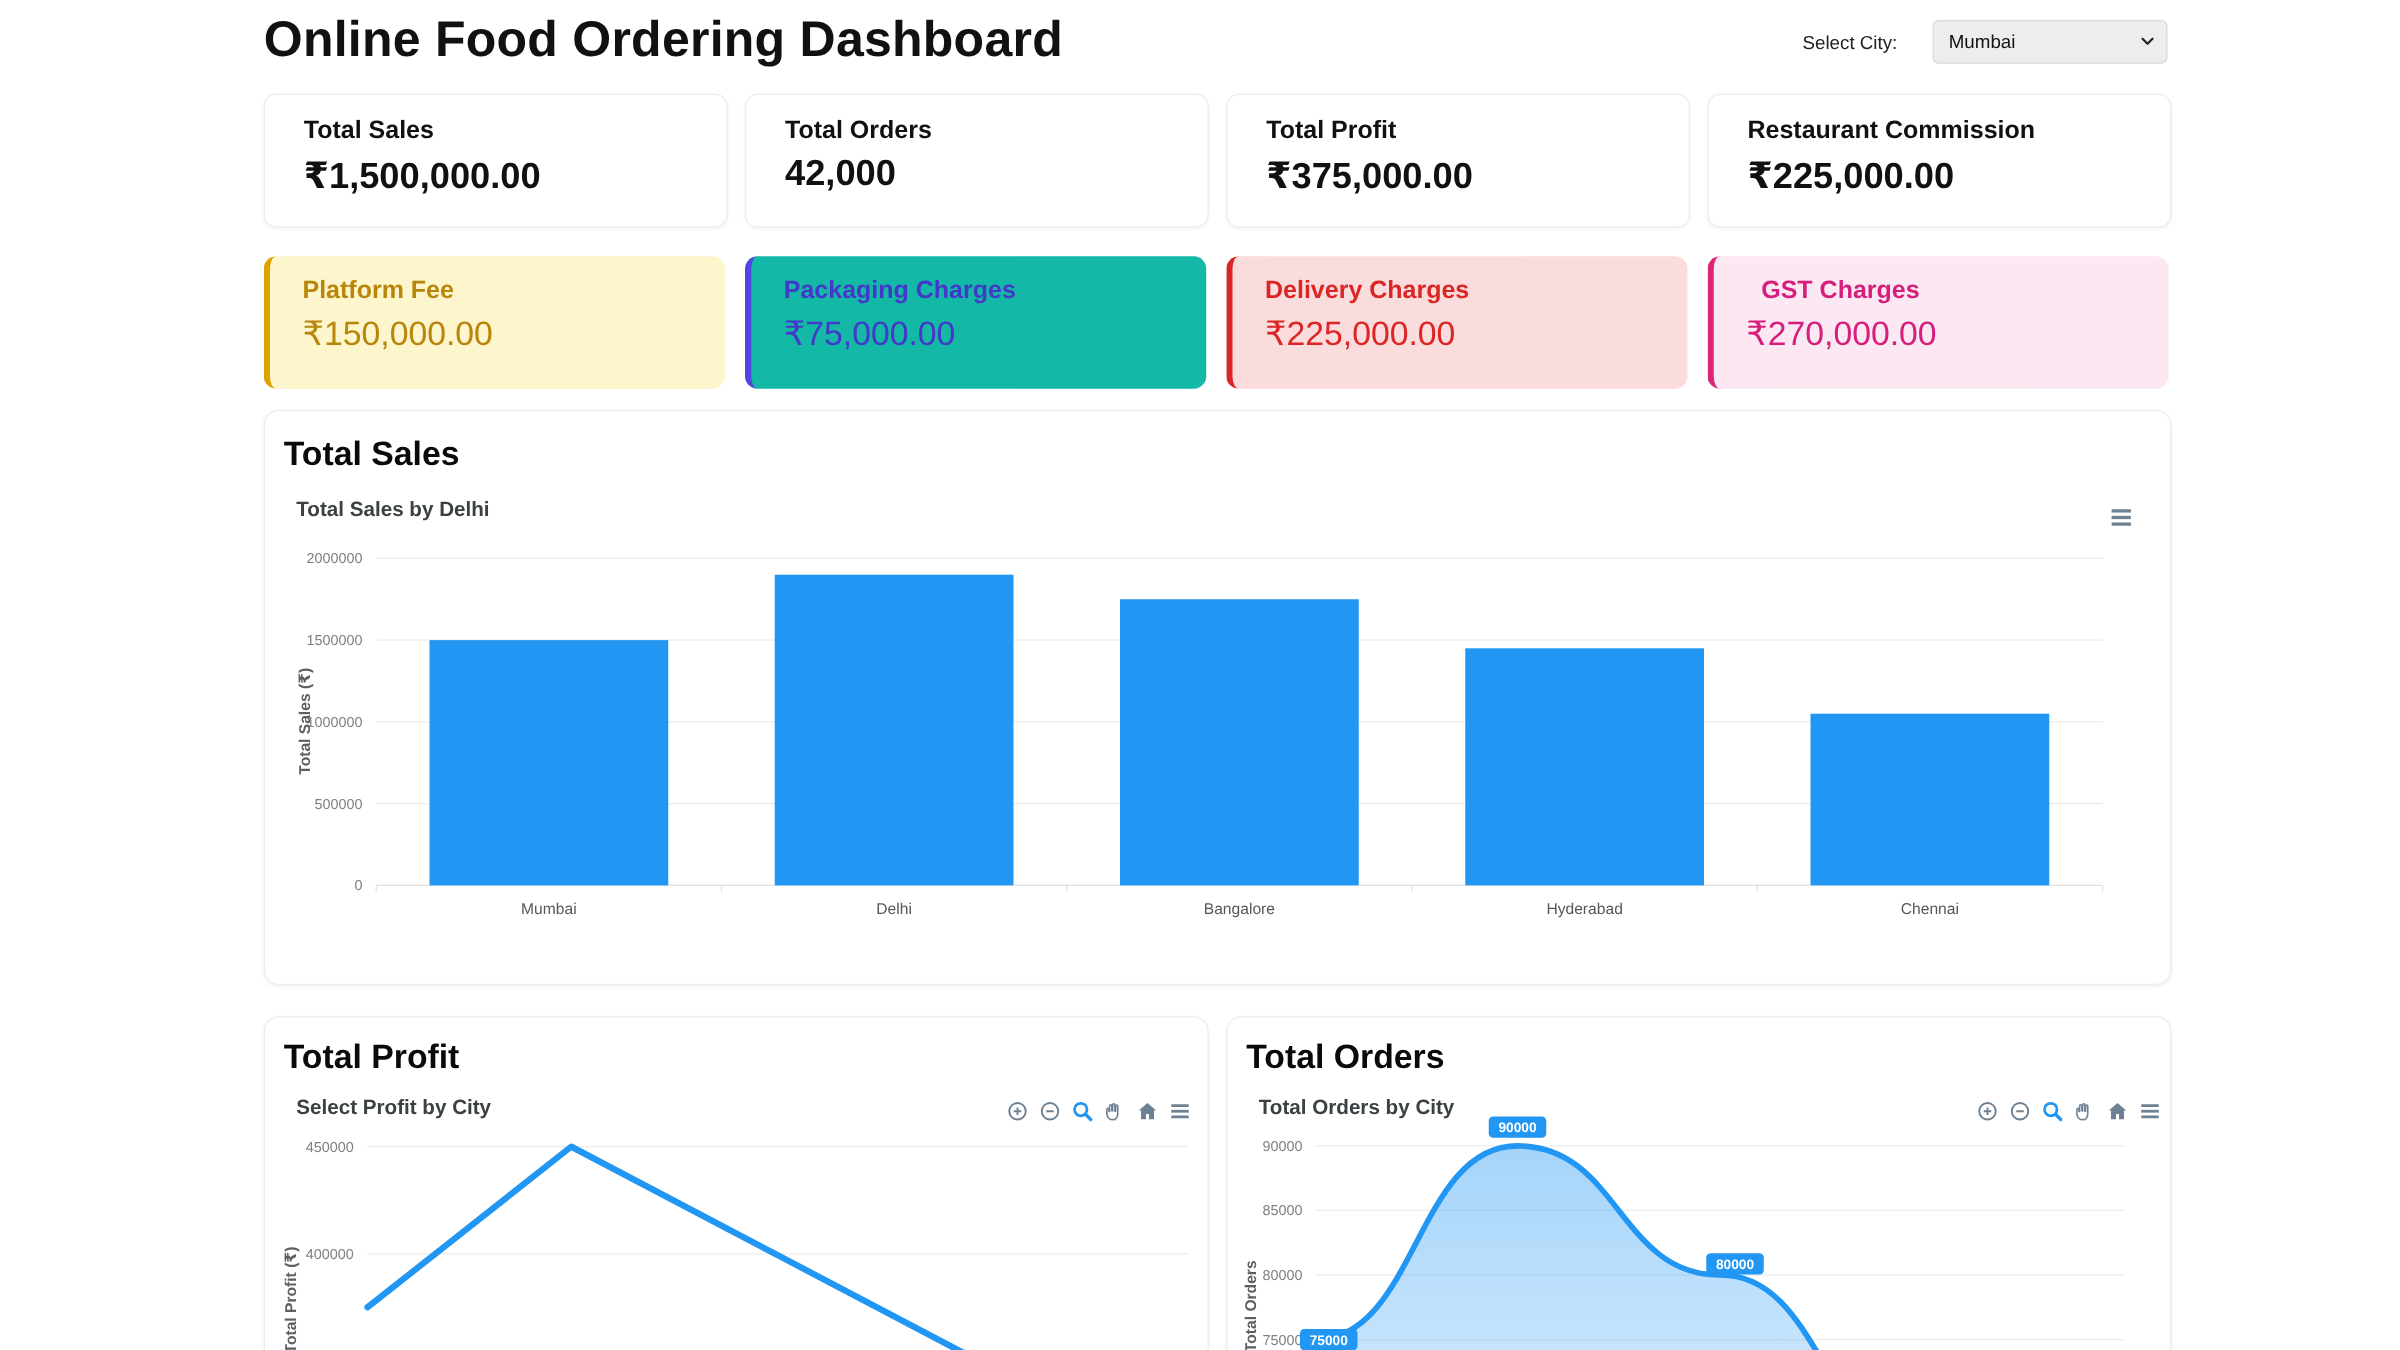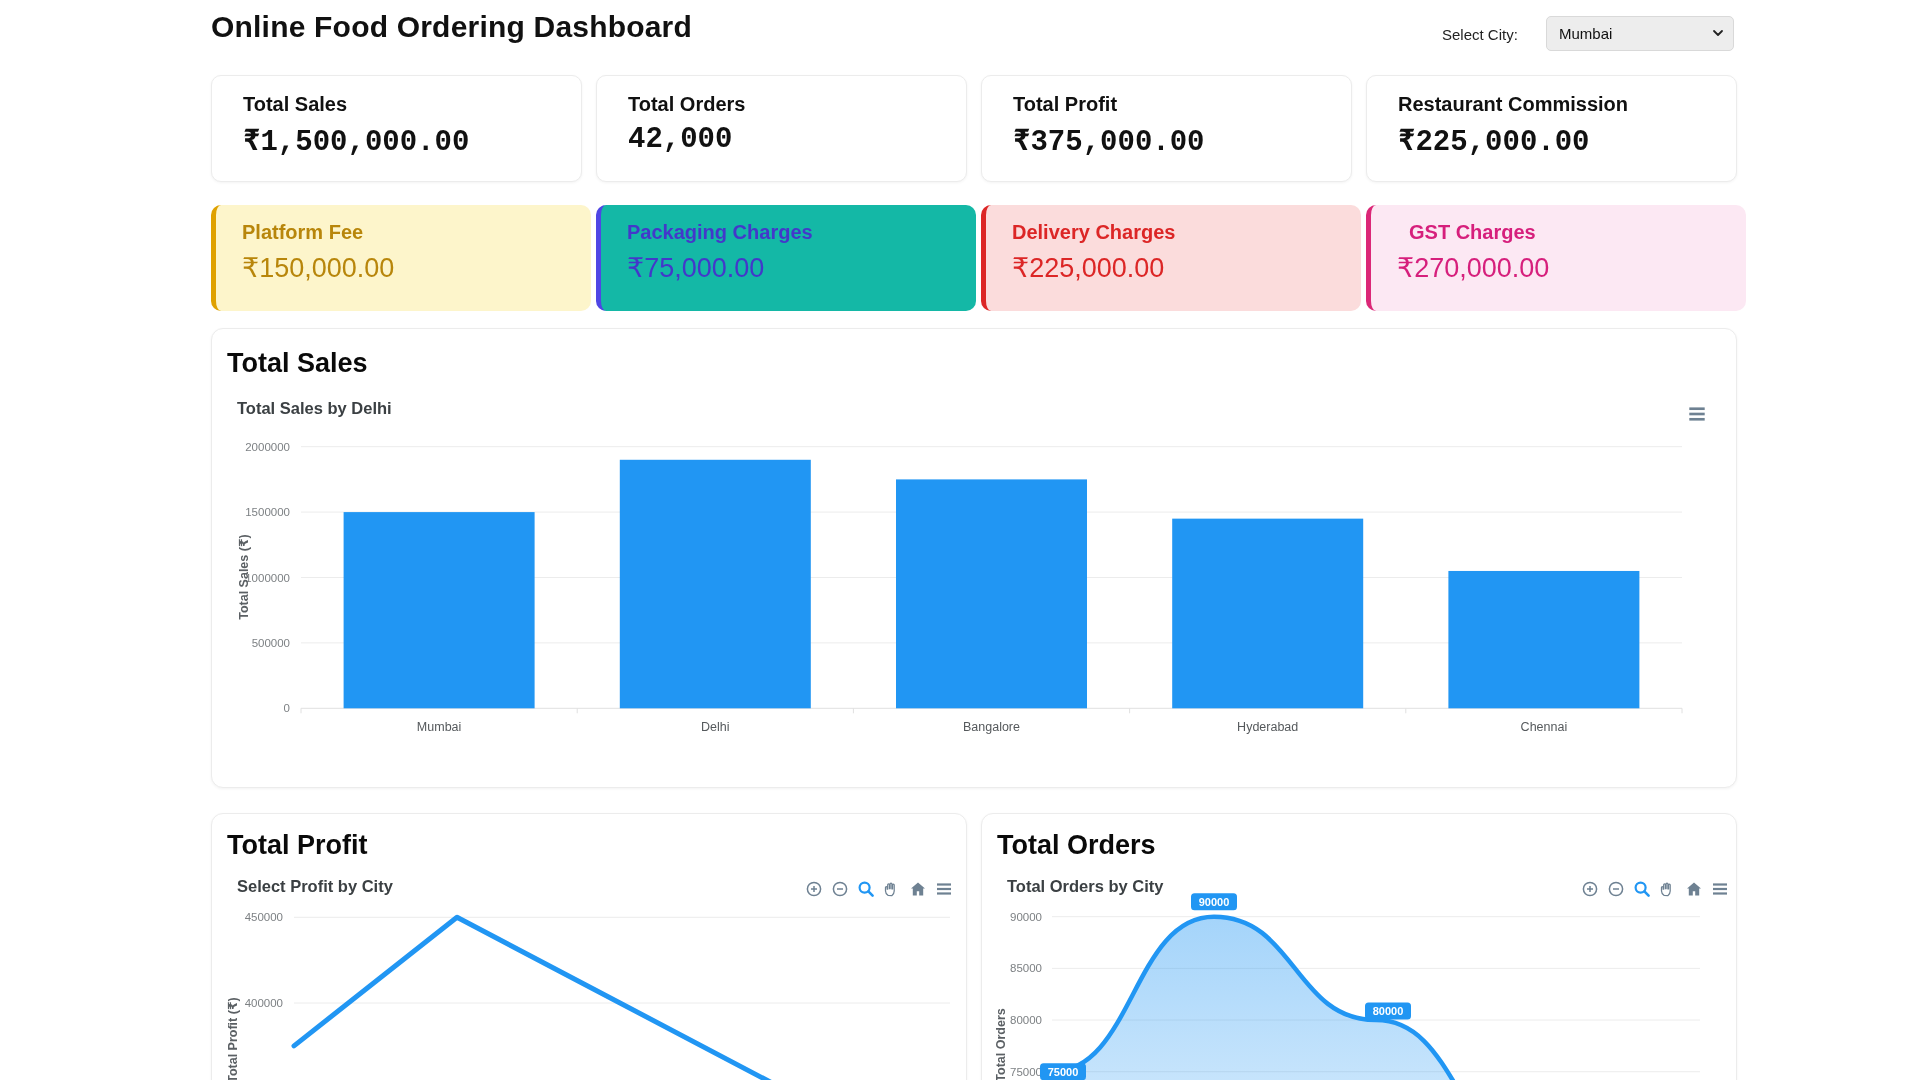--- a/index.html
+++ b/index.html
@@ -1,33 +1,33 @@
 <!DOCTYPE html>
 <html><head>
 <meta charset="utf-8">
 <style>
   html,body{margin:0;padding:0;background:#ffffff;}
   body{width:1920px;height:1080px;overflow:hidden;position:relative;
        font-family:"Liberation Sans","DejaVu Sans",sans-serif;color:#111;}
   .abs{position:absolute;}
   
-  .h1{left:211px;top:10px;font-size:30px;font-weight:700;letter-spacing:.2px;}
+  .h1{left:211px;top:10px;font-size:40px;font-weight:700;letter-spacing:.2px;}
   .sel-label{left:1442px;top:26px;font-size:15px;color:#222;}
   .sel-wrap{left:1546px;top:16px;width:188px;height:35px;}
   select.city{width:100%;height:100%;-webkit-appearance:none;appearance:none;
       background:#ededed;border:1px solid #d9d9d9;border-radius:5px;
       font:15px "Liberation Sans","DejaVu Sans",sans-serif;color:#111;padding:0 30px 0 12px;}
   .sel-chev{position:absolute;right:9px;top:10px;pointer-events:none;}
   
   .card{position:absolute;width:369px;height:105px;background:#fff;border:1px solid #ececec;
         border-radius:10px;box-shadow:0 1px 3px rgba(0,0,0,.05);}
   .card .lbl{position:absolute;left:31px;top:17px;font-size:20px;font-weight:700;}
-  .card .val{position:absolute;left:31px;top:47px;font-size:29px;font-weight:700;font-family:Liberation Mono, monospace;}
-  
-  .fee{position:absolute;width:364px;height:106px;border-radius:10px;border-left:5px solid #000;padding-left:11px;}
+  .card .val{position:absolute;left:31px;top:47px;font-size:29px;font-weight:700;}
+  
+  .fee{position:absolute;width:364px;height:106px;border-radius:10px;border-left:5px solid #000;}
   .fee .lbl{position:absolute;left:26px;top:16px;font-size:20px;font-weight:700;}
   .fee .val{position:absolute;left:26px;top:47px;font-size:27px;font-weight:400;}
   
   .panel{position:absolute;background:#fff;border:1px solid #ececec;border-radius:12px;
          box-shadow:0 1px 3px rgba(0,0,0,.05);}
   .sec-h{position:absolute;font-size:27px;font-weight:700;color:#0a0a0a;}
   .chart-t{position:absolute;font-size:16.5px;font-weight:700;color:#3b4043;}
   .toolbar{position:absolute;display:flex;gap:6px;align-items:center;}
   .toolbar svg{display:block;}
   #charts{position:absolute;left:0;top:0;pointer-events:none;}

